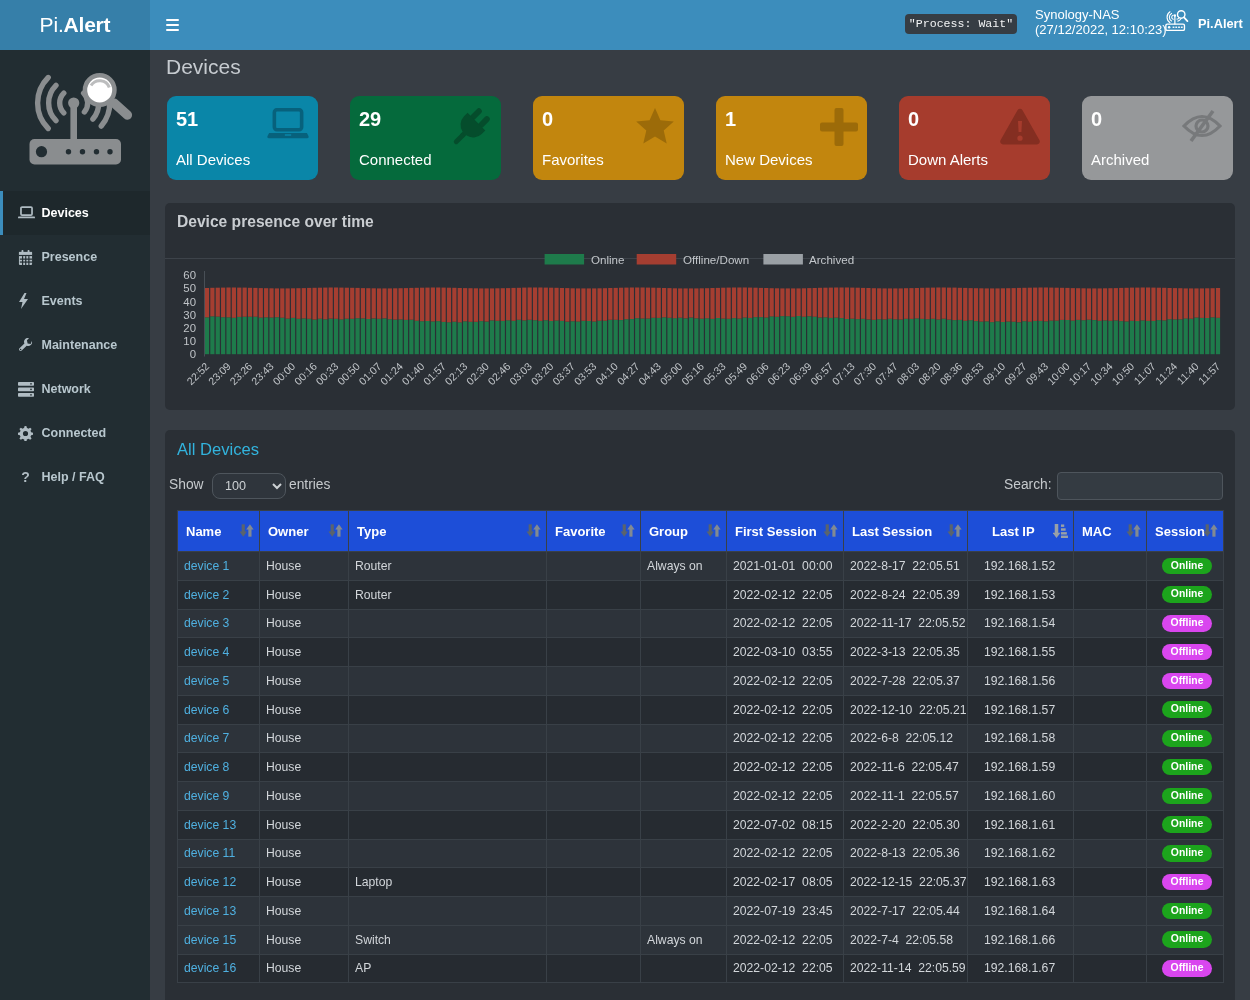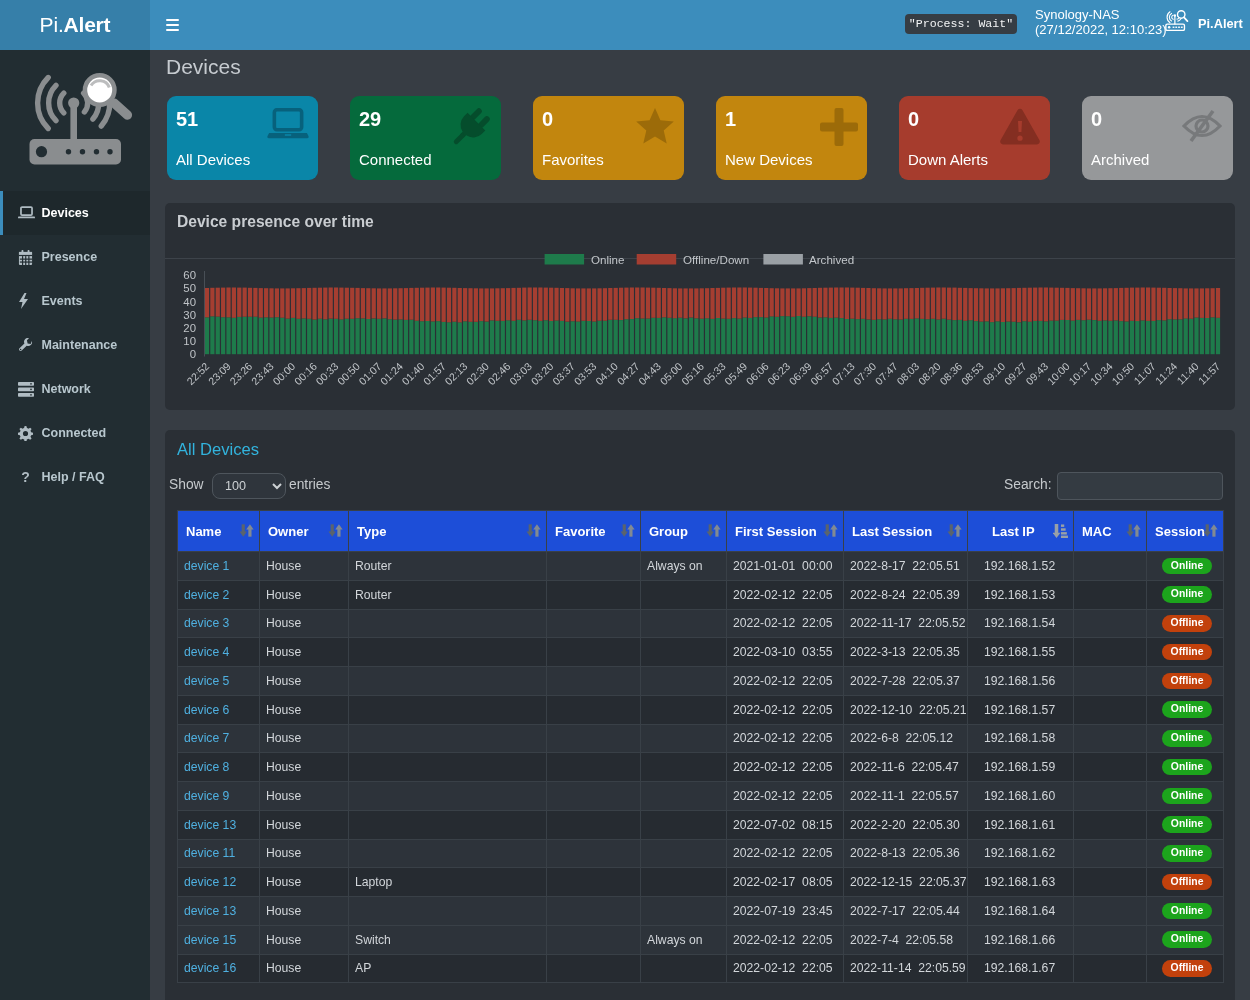--- a/index.html
+++ b/index.html
@@ -49,21 +49,21 @@
 .thi { position:absolute; right:5px; top:13px; }
 td { font-size:12.2px; color:#d2d6da; height:28.75px; border:1px solid #394047; padding:0 2px 0 6px;
   overflow:hidden; white-space:nowrap; }
 tr.odd td { background:#2d333a; }
 tr.even td { background:#262b31; }
 td a { color:#4fb0e0; }
 td.c { text-align:center; }
 .pill { display:inline-block; min-width:50px; padding:2px 6px 3px; border-radius:10px;
   color:#fff; font-size:10.4px; font-weight:bold; line-height:11.5px; }
 .pill.on { background:#1ca41c; }
-.pill.off { background:#c2410c; }
+.pill.off { background:#d946ef; }
 </style></head>
 <body>
 <div class="navbar">
  <div class="nlogo">Pi.<b>Alert</b></div>
  <div class="burger">
       <div></div>
       <div></div>
       <div></div>
     </div>
  <div class="proc">"Process: Wait"</div>

